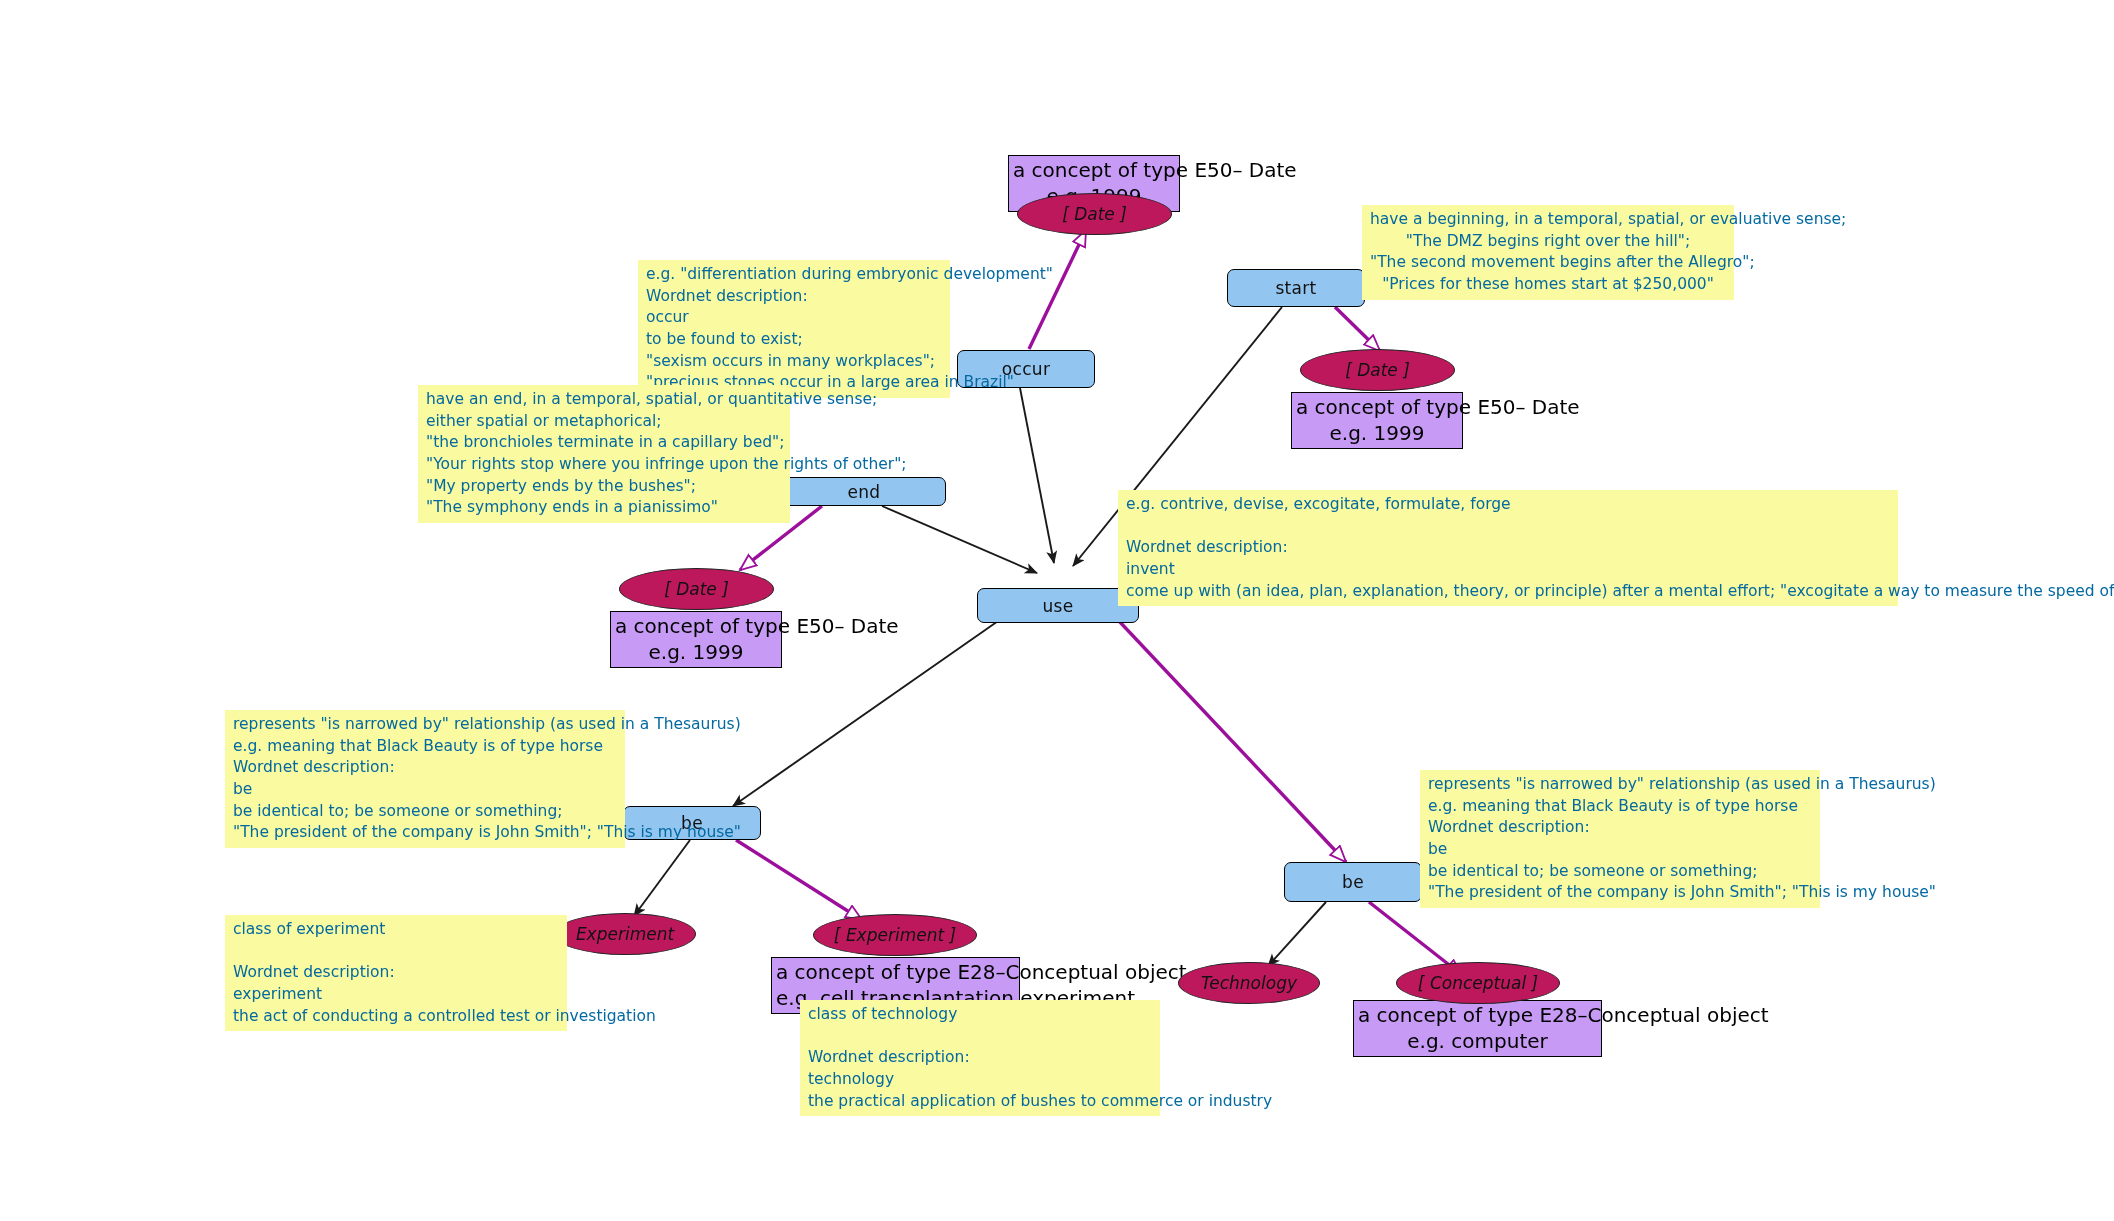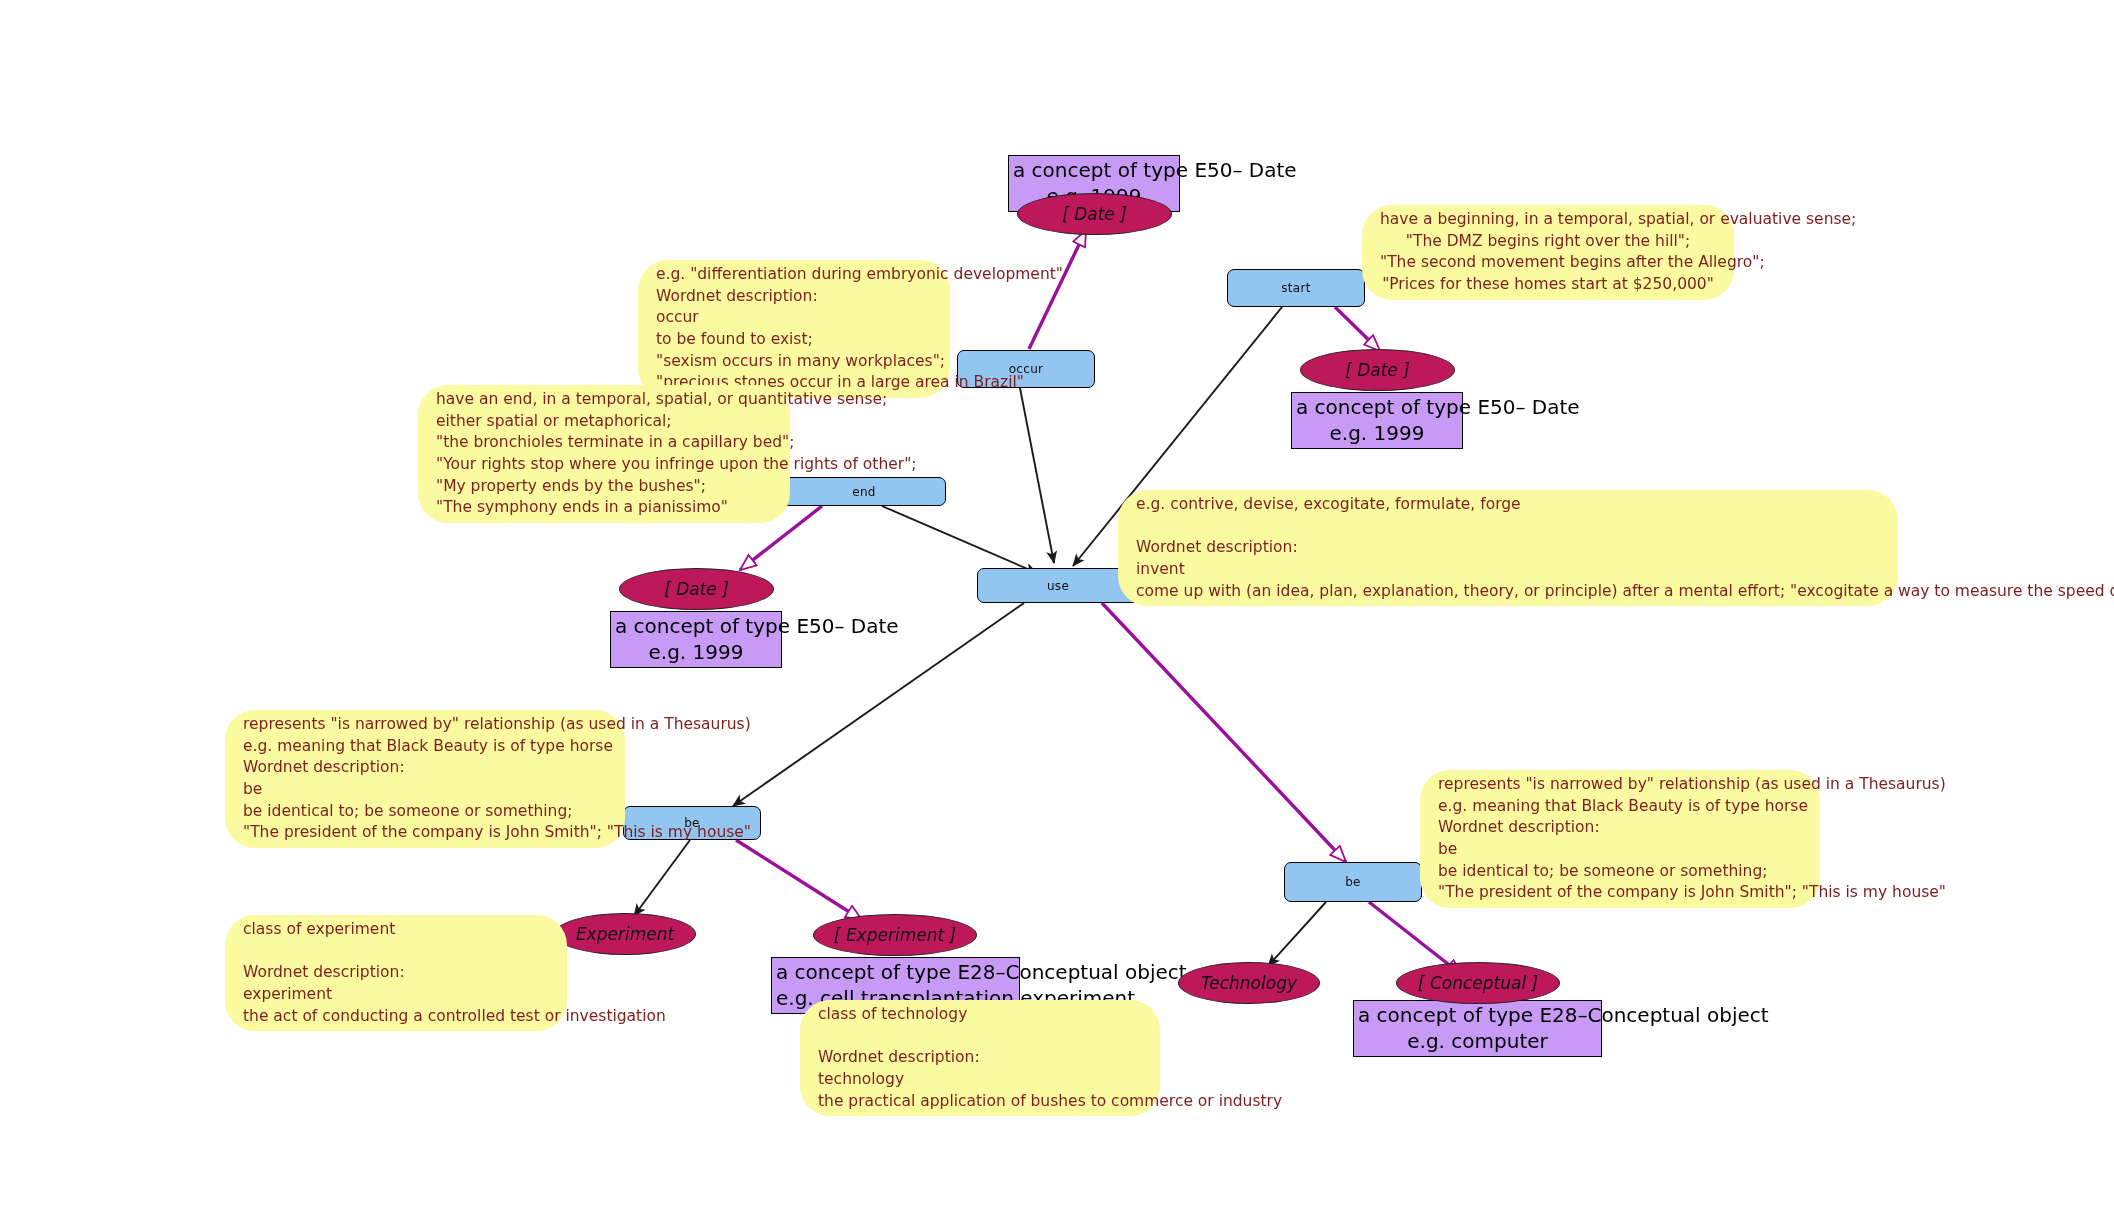--- a/index.html
+++ b/index.html
@@ -14,21 +14,21 @@
   #canvas{position:absolute;inset:0;width:2114px;height:1221px;}
   svg.edges{position:absolute;left:0;top:0;width:2114px;height:1221px;pointer-events:none;}
 
   
   .vnode{
     position:absolute;
     background:#92C5F0;
     border:1.6px solid #000;
     border-radius:7px;
     display:flex;align-items:center;justify-content:center;
-    font-size:12px;color:#111;
+    font-size:17px;color:#111;
     box-sizing:border-box;
     letter-spacing:.3px;
   }
 
   
   .enode{
     position:absolute;
     background:#be185d;
     border:1.7px solid #222;
     border-radius:50%;
@@ -53,24 +53,23 @@
     white-space:pre;
   }
 
   
   .note{
     position:absolute;
     background:#FAFAA0;
     box-sizing:border-box;
     font-size:15.5px;
     line-height:1.40;
-    color:#7f1d1d;
-    padding:4px 18px;
+    color:#0369a1;
+    padding:4px 8px;
     white-space:pre;
-    border-radius:30px;
   }
   .note.center{text-align:center;}
 </style>
 </head>
 <body>
 
 <div id="canvas">
 
   <svg class="edges" viewBox="0 0 2114 1221">
     <defs>
@@ -135,21 +134,21 @@
   <div class="enode" style="left:1178px;top:962px;width:142px;height:42px;">Technology</div>
 
   <div class="enode" style="left:1396px;top:962px;width:164px;height:42px;">[ Conceptual ]</div>
 
   <div class="vnode" style="left:957px;top:350px;width:138px;height:38px;">occur</div>
 
   <div class="vnode" style="left:1227px;top:269px;width:138px;height:38px;">start</div>
 
   <div class="vnode" style="left:782px;top:477px;width:164px;height:29px;">end</div>
 
-  <div class="vnode" style="left:977px;top:568px;width:162px;height:35px;">use</div>
+  <div class="vnode" style="left:977px;top:588px;width:162px;height:35px;">use</div>
 
   <div class="vnode" style="left:623px;top:806px;width:138px;height:34px;">be</div>
 
   <div class="vnode" style="left:1284px;top:862px;width:138px;height:40px;">be</div>
 
   <div class="note" style="left:638px;top:260px;width:312px;">e.g. "differentiation during embryonic development"
 Wordnet description:
 occur
 to be found to exist;
 "sexism occurs in many workplaces";

